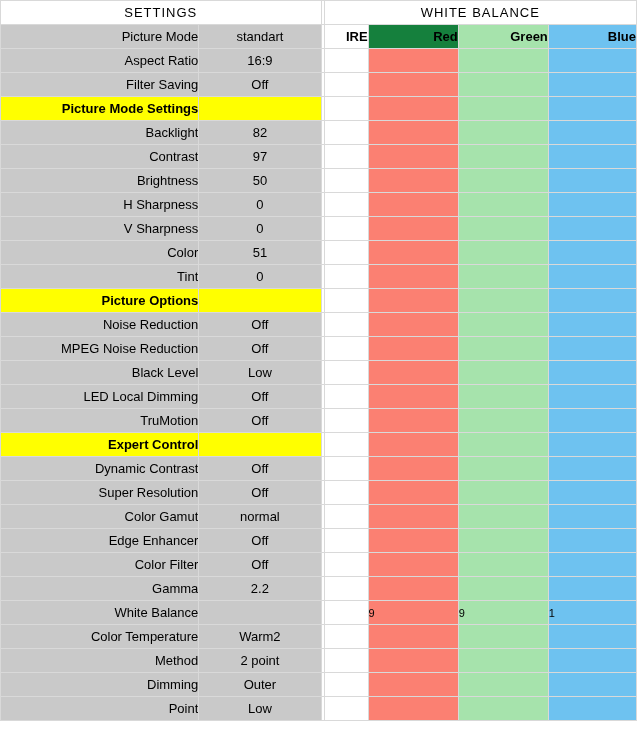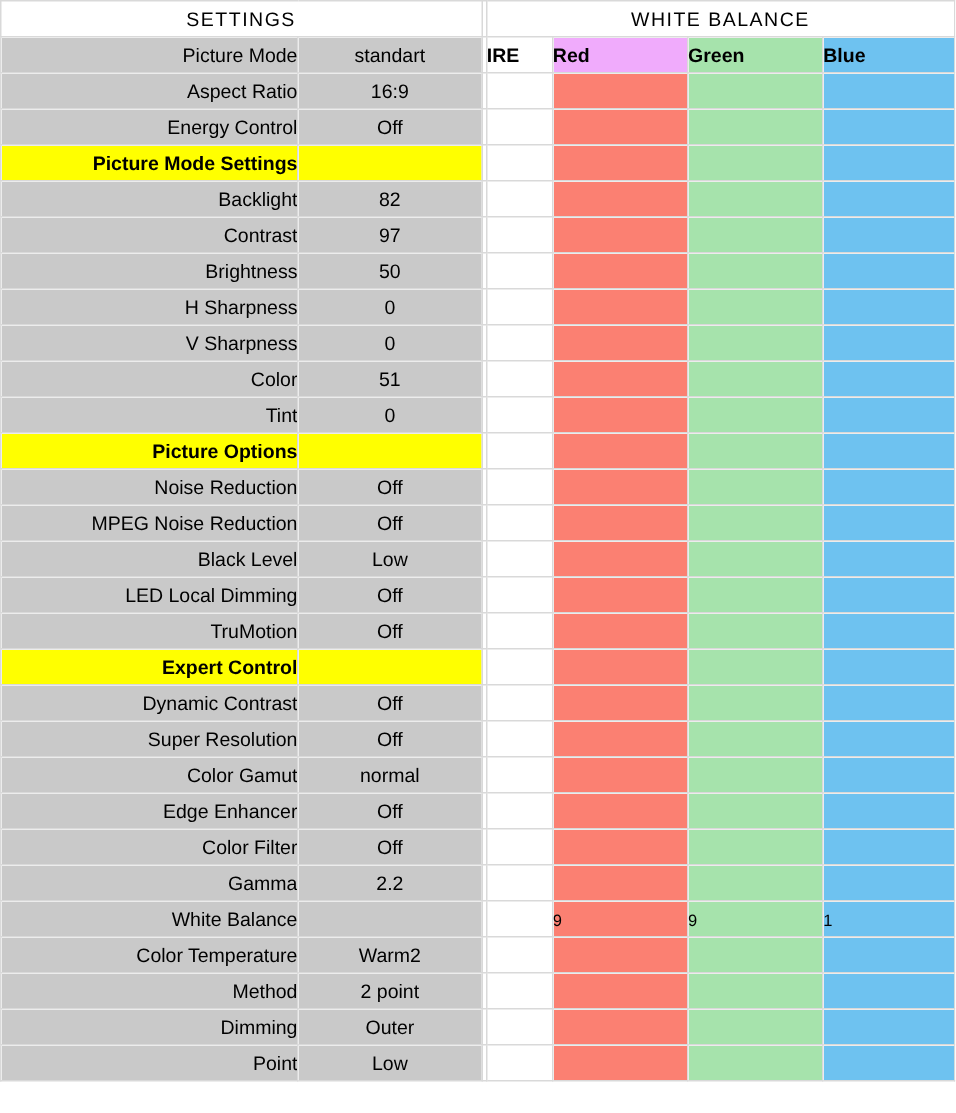--- a/index.html
+++ b/index.html
@@ -43,28 +43,28 @@
   .title-cell {
     text-align: center;
     font-size: 21px;
     letter-spacing: 1px;
     color: #1a1a1a;
     height: 32px;
     border: 1px solid #d9d9d9;
     background: #ffffff;
   }
   .hdr-ire, .hdr-red, .hdr-green, .hdr-blue {
-    text-align: left;
+    text-align: right;
     font-weight: bold;
     font-size: 13px;
     height: 26px;
     margin-top: 36px;
   }
   .hdr-ire { background: #ffffff; }
-  .hdr-red { background: #f0abfc; }
+  .hdr-red { background: #15803d; }
   .hdr-green { background: #a6e3ac; }
   .hdr-blue { background: #6ec2f0; }
 
   .lbl {
     background: #c9c9c9;
     padding-left: 5px;
     text-align: right;
   }
   .val {
     background: #c9c9c9;
@@ -121,21 +121,21 @@
         <tr class="datarow">
           <td class="lbl">Aspect Ratio</td>
           <td class="val">16:9</td>
           <td class="gapcell"></td>
           <td class="ire"><span class="wbnum"></span></td>
           <td class="red"><span class="wbnum"></span></td>
           <td class="green"><span class="wbnum"></span></td>
           <td class="blue"><span class="wbnum"></span></td>
         </tr>
         <tr class="datarow">
-          <td class="lbl">Energy Control</td>
+          <td class="lbl">Filter Saving</td>
           <td class="val">Off</td>
           <td class="gapcell"></td>
           <td class="ire"><span class="wbnum"></span></td>
           <td class="red"><span class="wbnum"></span></td>
           <td class="green"><span class="wbnum"></span></td>
           <td class="blue"><span class="wbnum"></span></td>
         </tr>
         <tr class="datarow section">
           <td class="lbl">Picture Mode Settings</td>
           <td class="val"></td>

